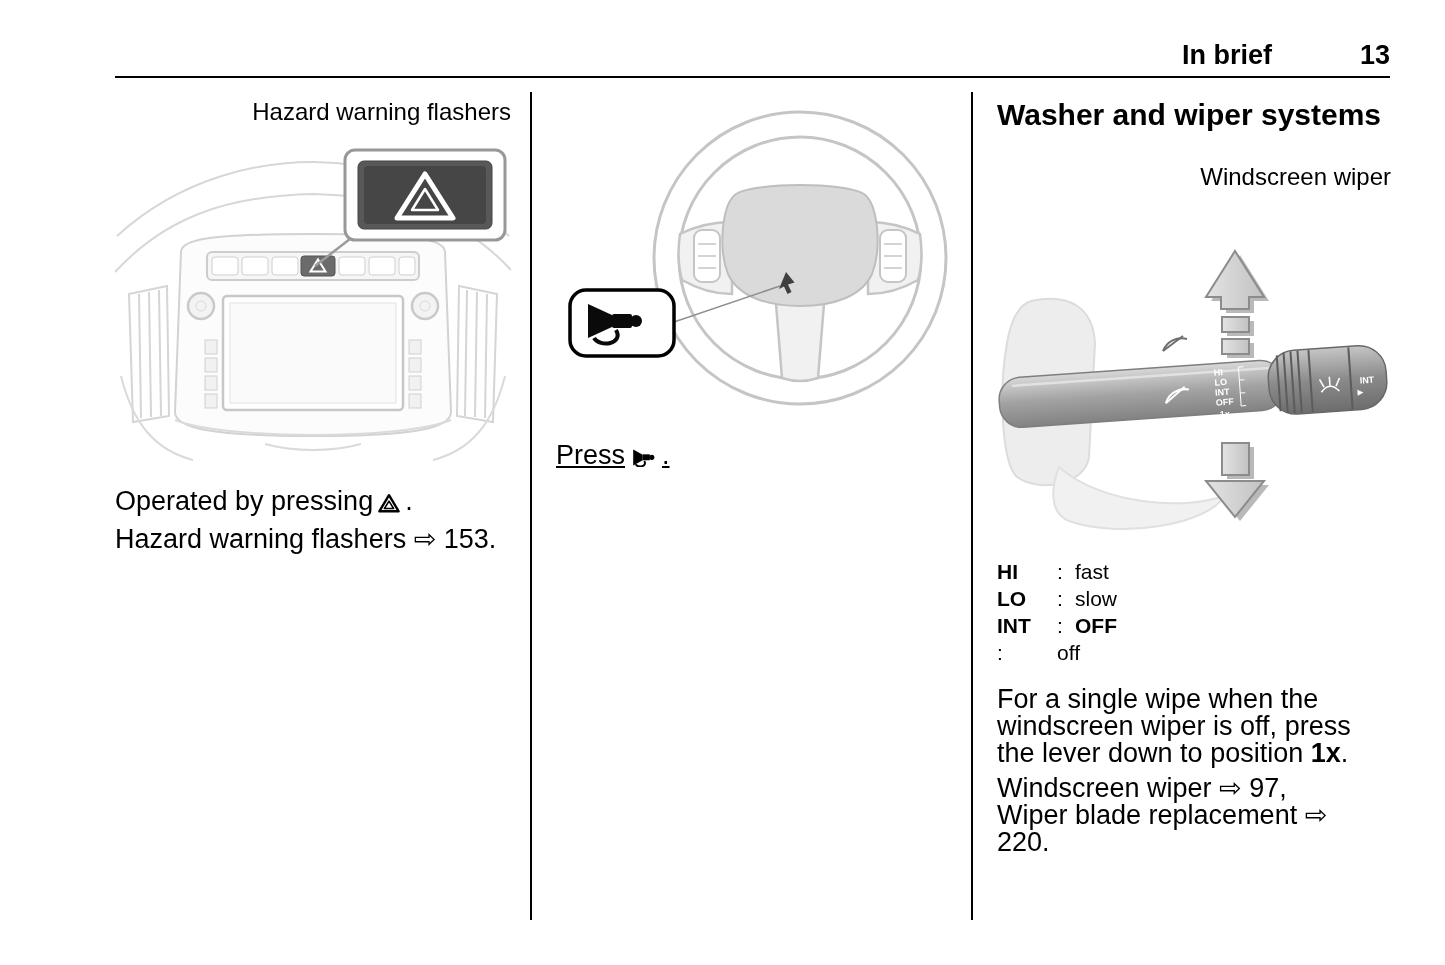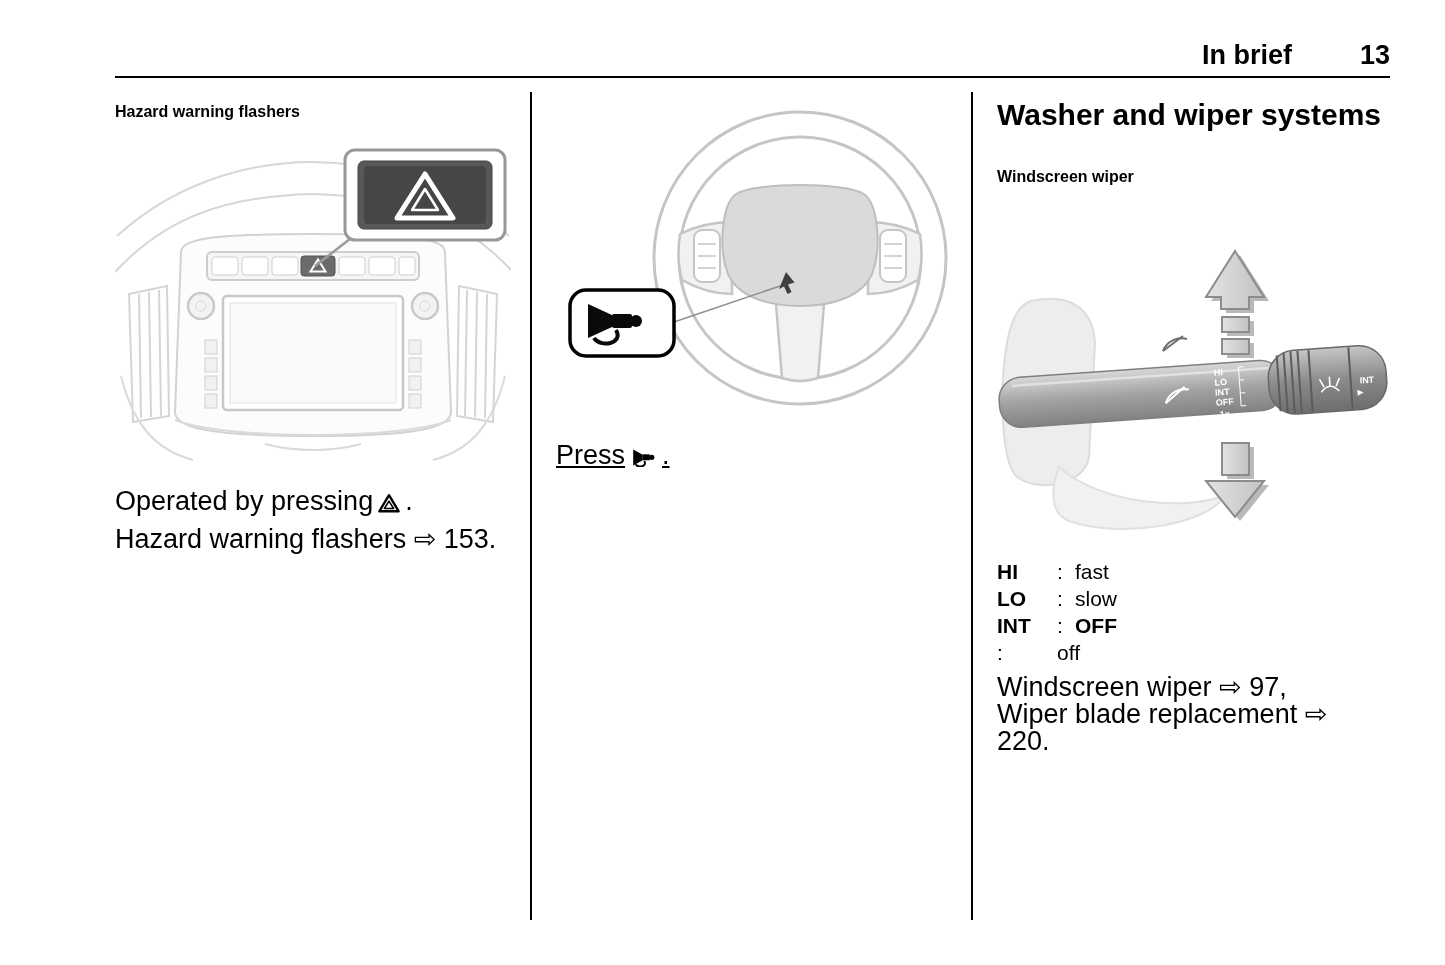--- a/index.html
+++ b/index.html
@@ -1,31 +1,31 @@
 <!DOCTYPE html>
 <html><head>
 <meta charset="utf-8">
 <style>
   * { margin:0; padding:0; box-sizing:border-box; }
   html, body { background:#ffffff; }
   body {
     width:1445px; height:965px; position:relative; overflow:hidden;
     font-family:"Liberation Sans","DejaVu Sans",sans-serif; color:#000;
   }
-  .header-right { position:absolute; top:40px; right:55px; display:flex; align-items:baseline; gap:68px; font-size:27px; font-weight:bold; }
+  .header-right { position:absolute; top:40px; right:55px; display:flex; align-items:baseline; gap:88px; font-size:27px; font-weight:bold; }
   .header-rule { position:absolute; left:115px; width:1275px; top:76px; border-top:2px solid #000; }
   .vdiv { position:absolute; top:92px; height:828px; width:2px; background:#000; }
   .vdiv-1 { left:530px; }
   .vdiv-2 { left:971px; }
   .col { position:absolute; top:98px; }
   .col-1 { left:115px; width:396px; }
   .col-2 { left:556px; width:396px; }
   .col-3 { left:997px; width:394px; }
   .h-main { font-size:30px; font-weight:bold; line-height:33px; white-space:nowrap; }
-  .h-sub  { font-size:16px; font-weight:bold; line-height:28px; white-space:nowrap; }
+  .h-sub  { font-size:24px; font-weight:normal; line-height:28px; white-space:nowrap;text-align:right; }
   .col-1 .h-sub  { margin-bottom:18px; }
   .col-2 .h-main { margin-bottom:16px; }
   .col-3 .h-main { margin-bottom:32px; }
   .col-3 .h-sub  { margin-bottom:14px; }
   figure { display:block; }
   .body-text { font-size:27px; line-height:27px; }
   .caption   { margin-top:20px; }
   .ref-line  { margin-top:8px; }
   .press-line{ margin-top:22px;text-decoration:underline; }
   .inline-icon { display:inline-block; vertical-align:-3px; margin:0 5px; }
@@ -276,15 +276,16 @@
     <div class="pos-desc">slow</div>
 
     <div class="pos-key">INT</div>
     <div class="pos-sep">:</div>
 
     <div class="pos-key">OFF</div>
     <div class="pos-sep">:</div>
     <div class="pos-desc">off</div>
   </div>
 
+  <p class="body-text para"><span>For a single wipe when the windscreen wiper is off, press the lever down to position </span><span class="bold">1x</span><span>.</span></p>
 
   <p class="body-text refs">Windscreen wiper ⇨ 97, Wiper blade replacement ⇨ 220.</p>
 </section>
 
 </body></html>

